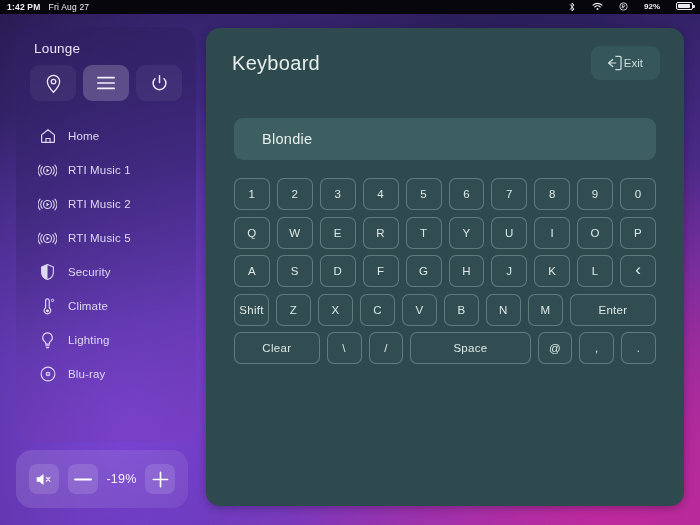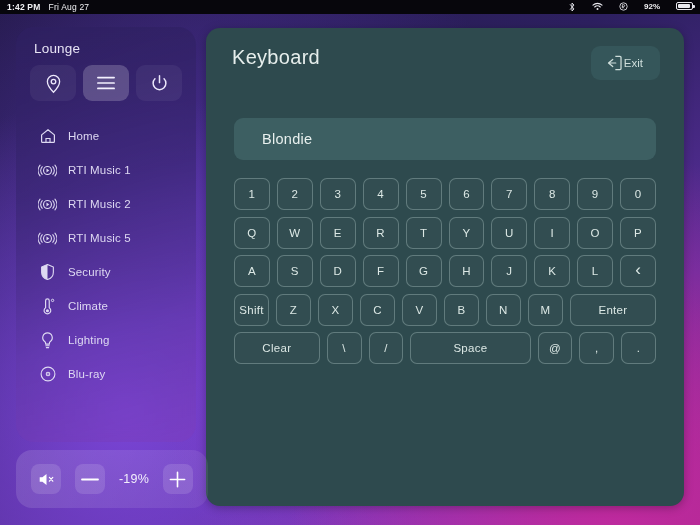--- a/index.html
+++ b/index.html
@@ -60,40 +60,40 @@
   .divider { height:12px; }
   .nav { padding:6px 0 0 0; }
   .nav-item {
     display:flex; align-items:center; gap:11px;
     padding:7.5px 0 7.5px 22px; color:#ded9f2; font-size:11.5px;
     letter-spacing:.15px;
   }
   .nav-ico { width:19px; height:19px; display:flex; align-items:center; justify-content:center; flex:none; }
   
   .volbar {
-    position:absolute; left:16px; top:450px; width:192px; height:58px;
+    position:absolute; left:16px; top:450px; width:172px; height:58px;
     border-radius:16px;
     background:linear-gradient(120deg, rgba(255,255,255,.13), rgba(255,255,255,.07));
     display:flex; align-items:center; justify-content:space-around;
     padding:0 8px; z-index:10;
   }
   .vol-btn {
     width:30px; height:30px; border-radius:8px;
     background:rgba(255,255,255,.13);
     display:flex; align-items:center; justify-content:center; color:#fff;
   }
   .vol-pct { color:#f2eefb; font-size:12.5px; letter-spacing:.2px; }
   
   .panel {
     position:absolute; left:206px; top:28px; width:478px; height:478px;
     background:#2e4a4e; border-radius:14px; z-index:5;
     box-shadow:0 2px 10px rgba(0,0,0,.28);
   }
   .panel-head {
-    display:flex; align-items:flex-start; justify-content:space-between;
+    display:flex; align-items:center; justify-content:space-between;
     padding:18px 24px 0 26px;
   }
   .panel-title { color:#e6eeec; font-size:20px; letter-spacing:.3px; }
   .exit-btn {
     display:flex; align-items:center; gap:1px;
     background:#35565a; border-radius:9px;
     padding:9px 17px 9px 14px; color:#cfdedb; font-size:11.5px;
   }
   .kb-input {
     margin:38px 28px 0 28px; height:42px;

